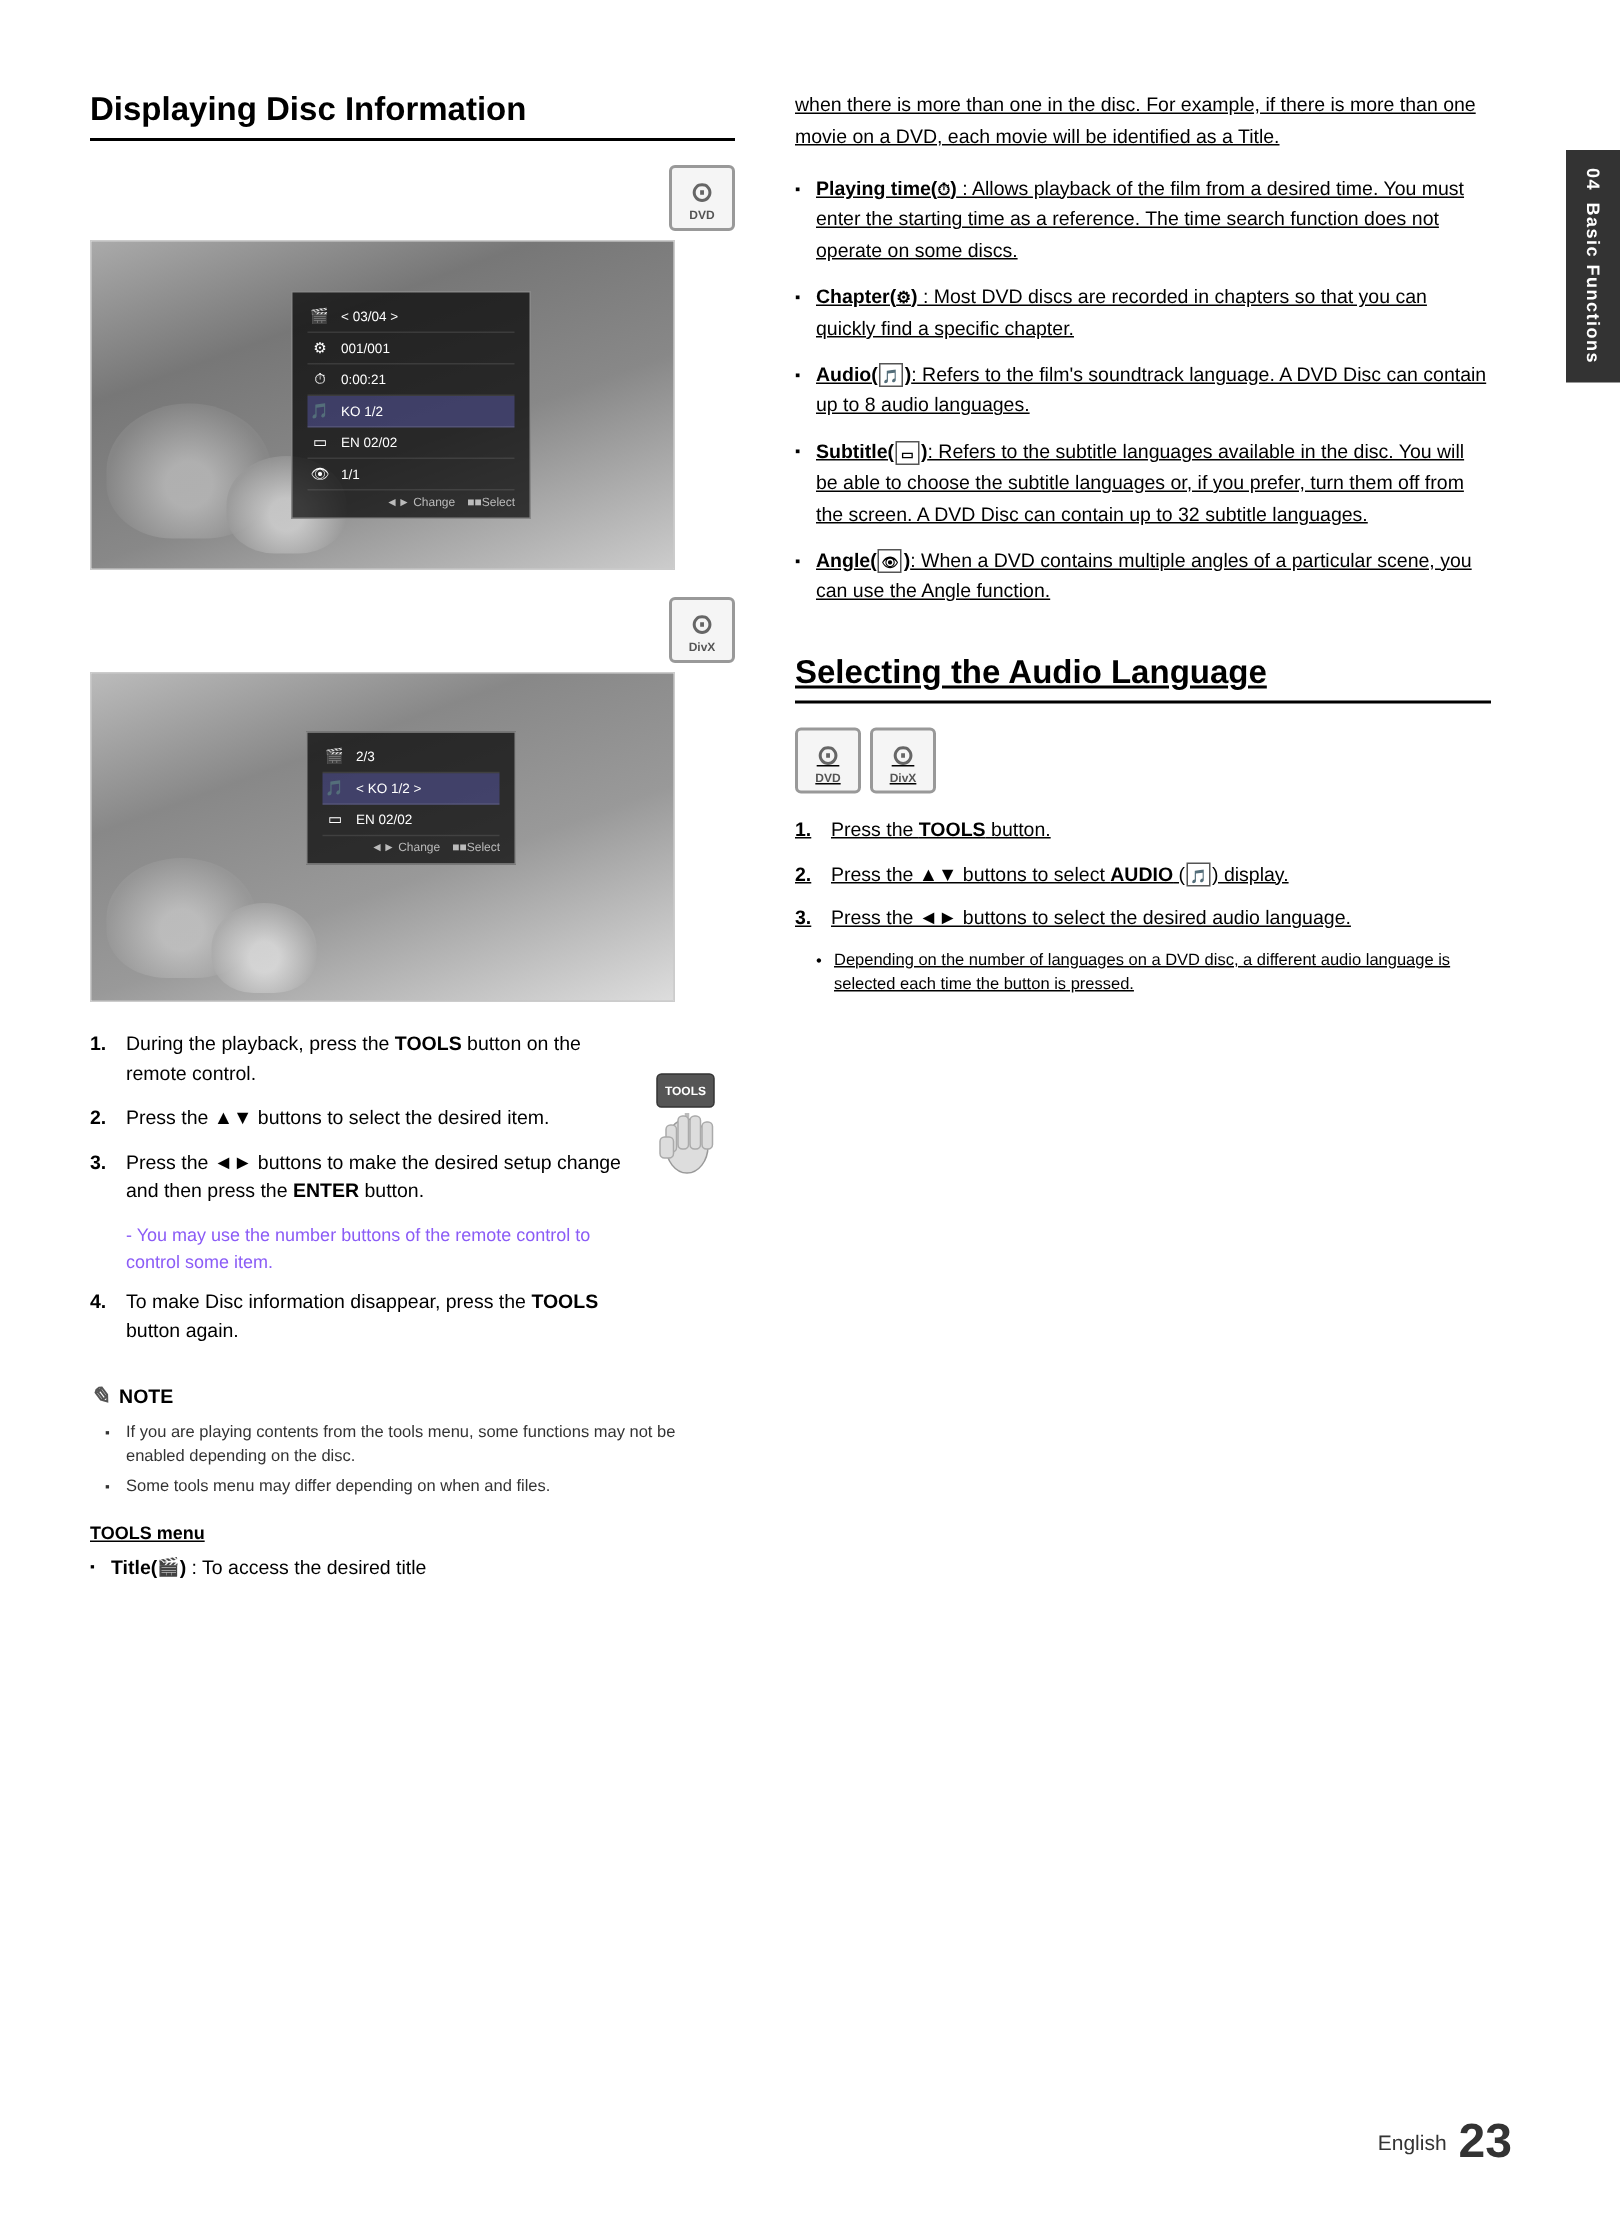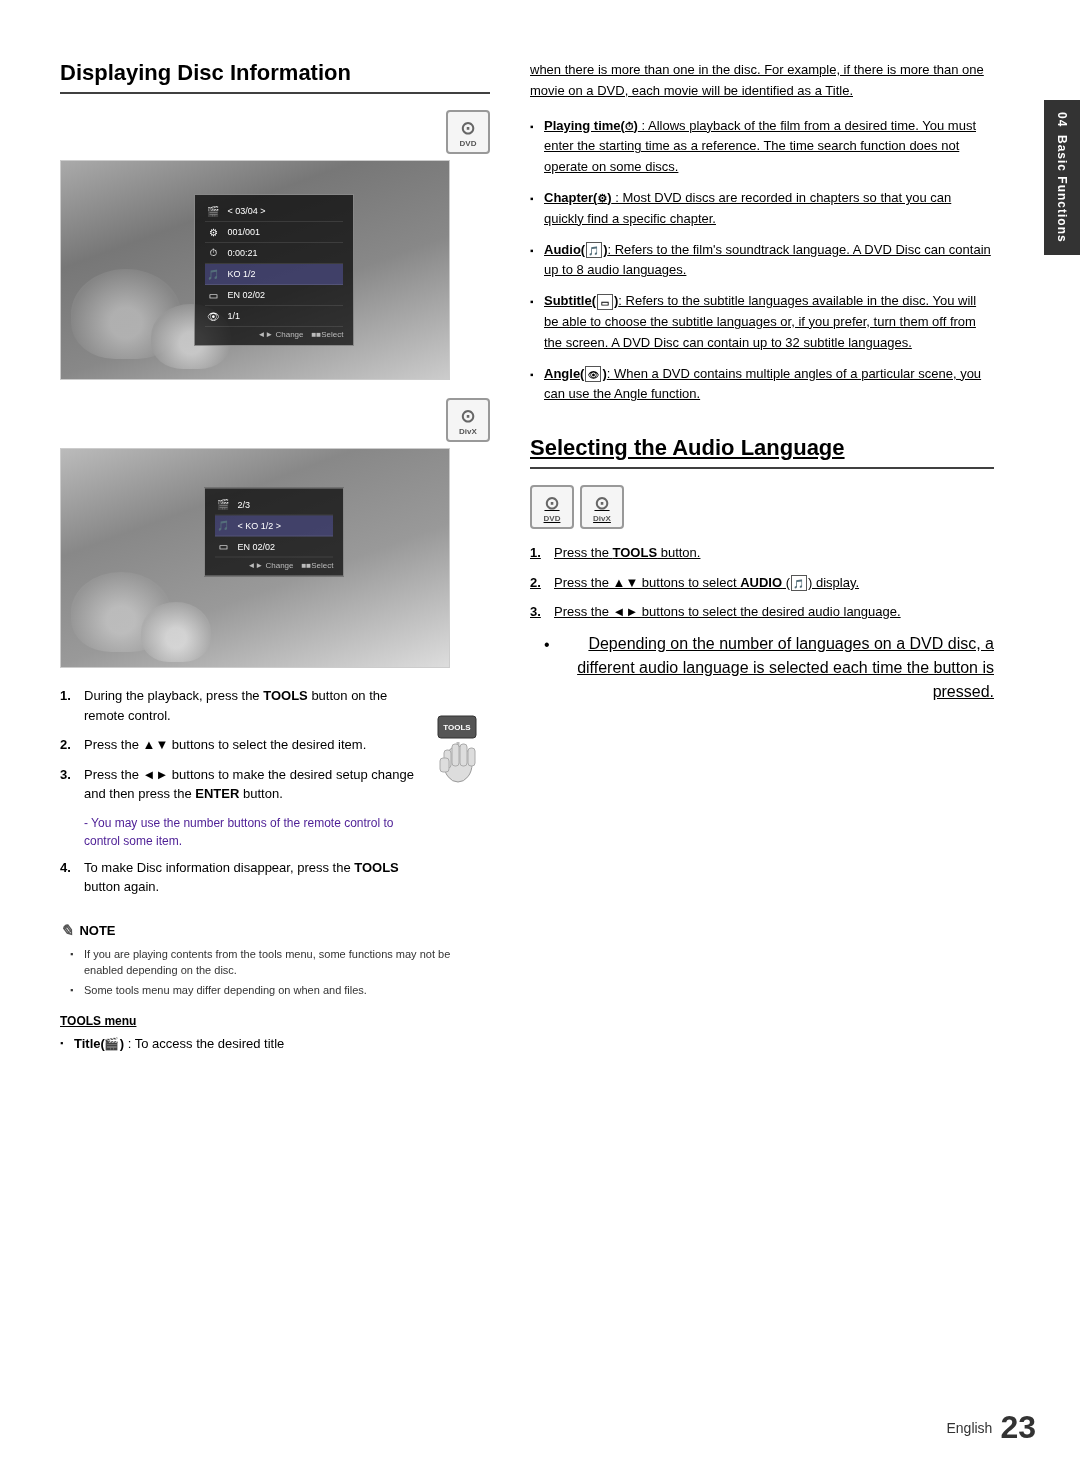--- a/index.html
+++ b/index.html
@@ -46,21 +46,21 @@
     
     .right-col {
       flex: 1;
       padding-left: 10px;
       text-decoration: underline;
     }
     
     .section-title {
       font-size: 22px;
       font-weight: bold;
-      border-bottom: 2px solid #404040;
+      border-bottom: 2px solid #000000;
       padding-bottom: 6px;
       margin-bottom: 16px;
     }
     
     .disc-badge {
       width: 44px;
       height: 44px;
       border: 2px solid #999;
       border-radius: 4px;
       display: flex;
@@ -158,21 +158,21 @@
       font-weight: bold;
       flex-shrink: 0;
       min-width: 16px;
     }
     .step-text { flex: 1; }
     .step-text b { font-weight: bold; }
     .step-indent {
       margin-left: 24px;
       font-size: 12px;
       margin-bottom: 8px;
-      color: #4c1d95;
+      color: #8b5cf6;
       line-height: 1.5;
     }
     
     .note-section {
       margin-top: 14px;
       margin-bottom: 16px;
     }
     .note-title {
       display: flex;
       align-items: center;
@@ -259,21 +259,21 @@
       margin-bottom: 14px;
       align-items: flex-start;
     }
     .steps-with-img {
       flex: 1;
     }
     
     .page-number-row {
       position: absolute;
       bottom: 30px;
-      right: 44px;
+      right: 72px;
       display: flex;
       align-items: center;
       gap: 8px;
     }
     .page-english {
       font-size: 14px;
       color: #333;
     }
     .page-num {
       font-size: 32px;
@@ -292,26 +292,25 @@
       line-height: 16px;
       margin: 0 1px;
       vertical-align: middle;
     }
     .sub-bullets {
       list-style: none;
       padding-left: 14px;
       margin-top: 4px;
     }
     .sub-bullets li {
-      font-size: 16px;
+      font-size: 11px;
       line-height: 1.5;
       margin-bottom: 16px;
       padding-left: 12px;
       position: relative;
-      text-align: right;
     }
     .sub-bullets li::before {
       content: "•";
       position: absolute;
       left: 0;
       top: 1px;
     }
     
     .osd2 {
       top: 40%;

